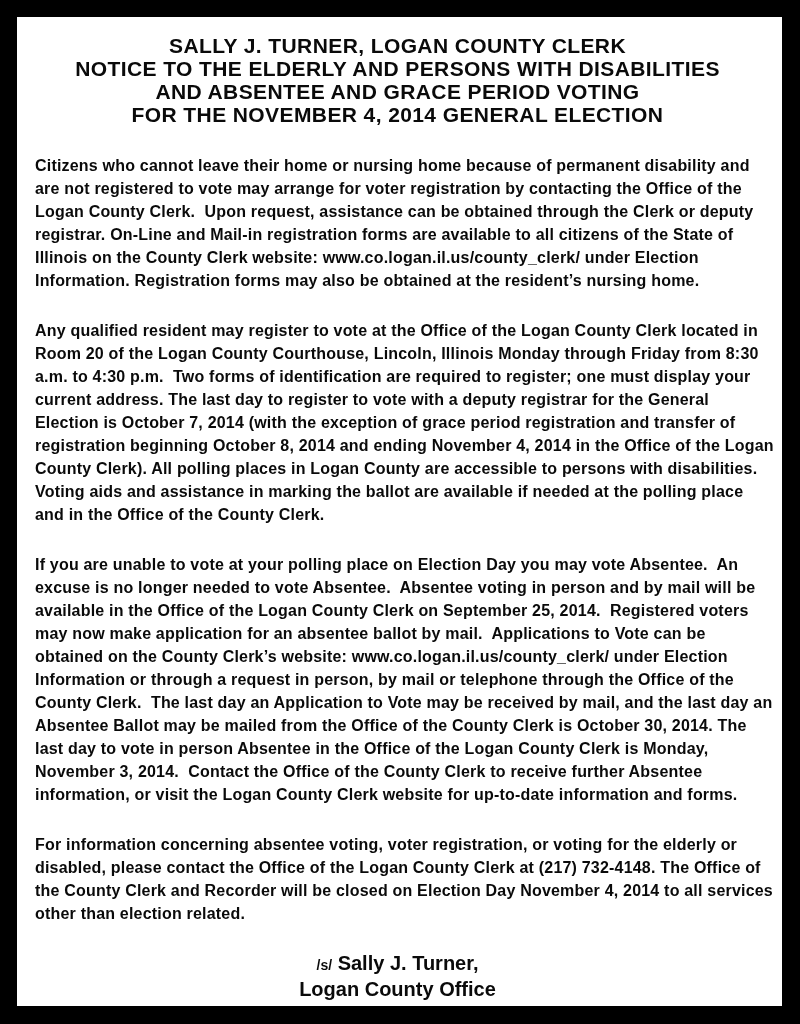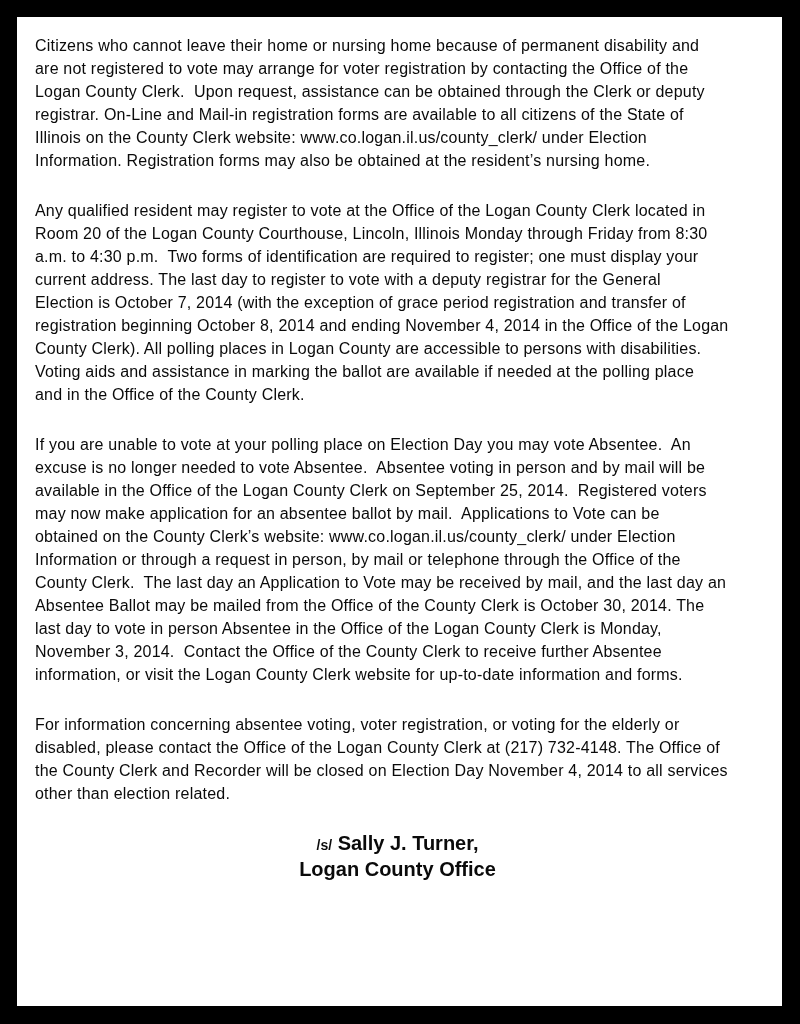--- a/index.html
+++ b/index.html
@@ -31,21 +31,21 @@
     font-weight: bold;
     line-height: 23px;
     letter-spacing: 0.4px;
     text-align: center;
     white-space: pre-line;
   }
   .para {
     margin: 0 0 27px 0;
     color: #0a0a0a;
     font-size: 16px;
-    font-weight: normal;
+    font-weight: bold;
     line-height: 23px;
     letter-spacing: 0.2px;
     white-space: pre;
     width: 725px;
   }
   .signature {
     margin-top: 18px;
     text-align: center;
     color: #0a0a0a;
     font-size: 20px;
@@ -53,20 +53,24 @@
     line-height: 23.5px;
   }
   .sig-prefix {
     font-size: 14px;
   }
 </style>
 </head>
 <body>
 
 <div class="sheet">
+  <h1 class="notice-title">SALLY J. TURNER, LOGAN COUNTY CLERK
+NOTICE TO THE ELDERLY AND PERSONS WITH DISABILITIES
+AND ABSENTEE AND GRACE PERIOD VOTING
+FOR THE NOVEMBER 4, 2014 GENERAL ELECTION</h1>
 
   <p class="para">Citizens who cannot leave their home or nursing home because of permanent disability and
 are not registered to vote may arrange for voter registration by contacting the Office of the
 Logan County Clerk.  Upon request, assistance can be obtained through the Clerk or deputy
 registrar. On-Line and Mail-in registration forms are available to all citizens of the State of
 Illinois on the County Clerk website: www.co.logan.il.us/county_clerk/ under Election
 Information. Registration forms may also be obtained at the resident’s nursing home.</p>
 
   <p class="para">Any qualified resident may register to vote at the Office of the Logan County Clerk located in
 Room 20 of the Logan County Courthouse, Lincoln, Illinois Monday through Friday from 8:30

